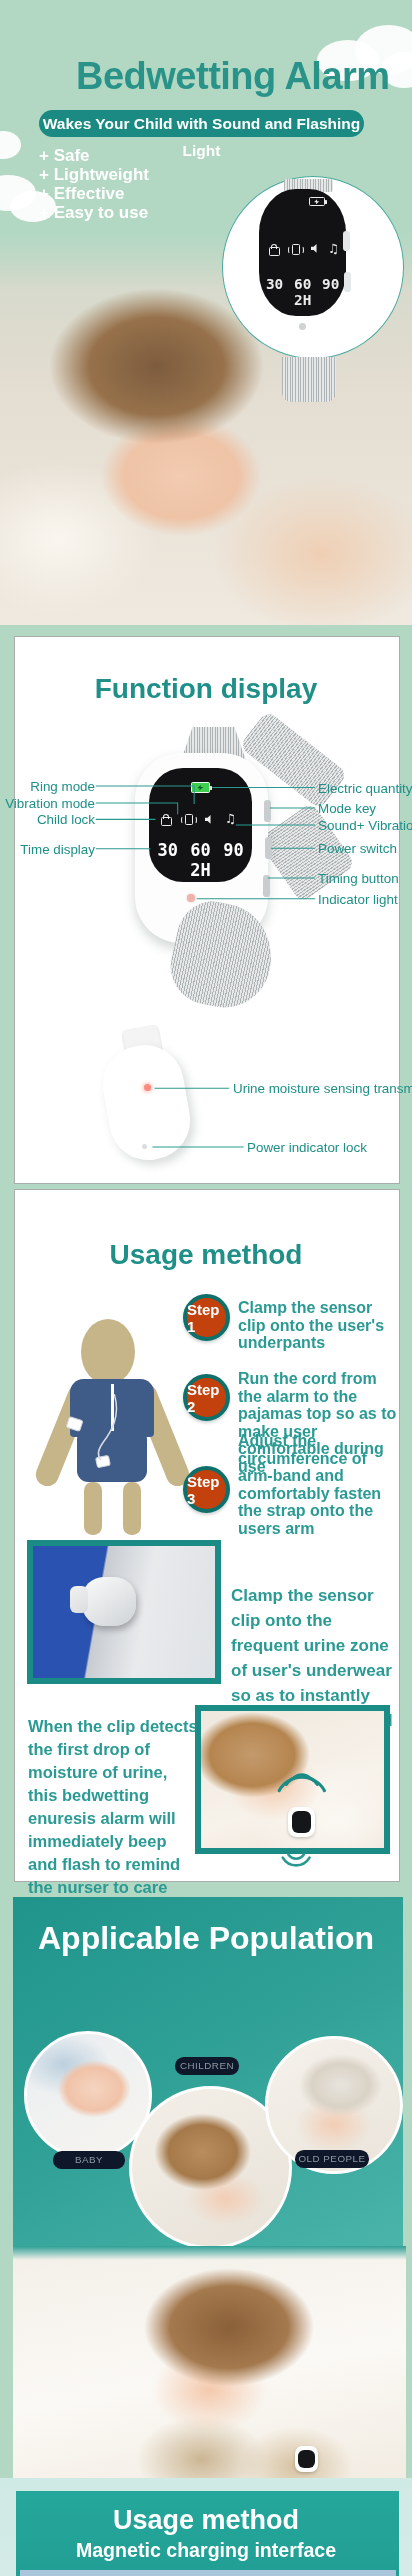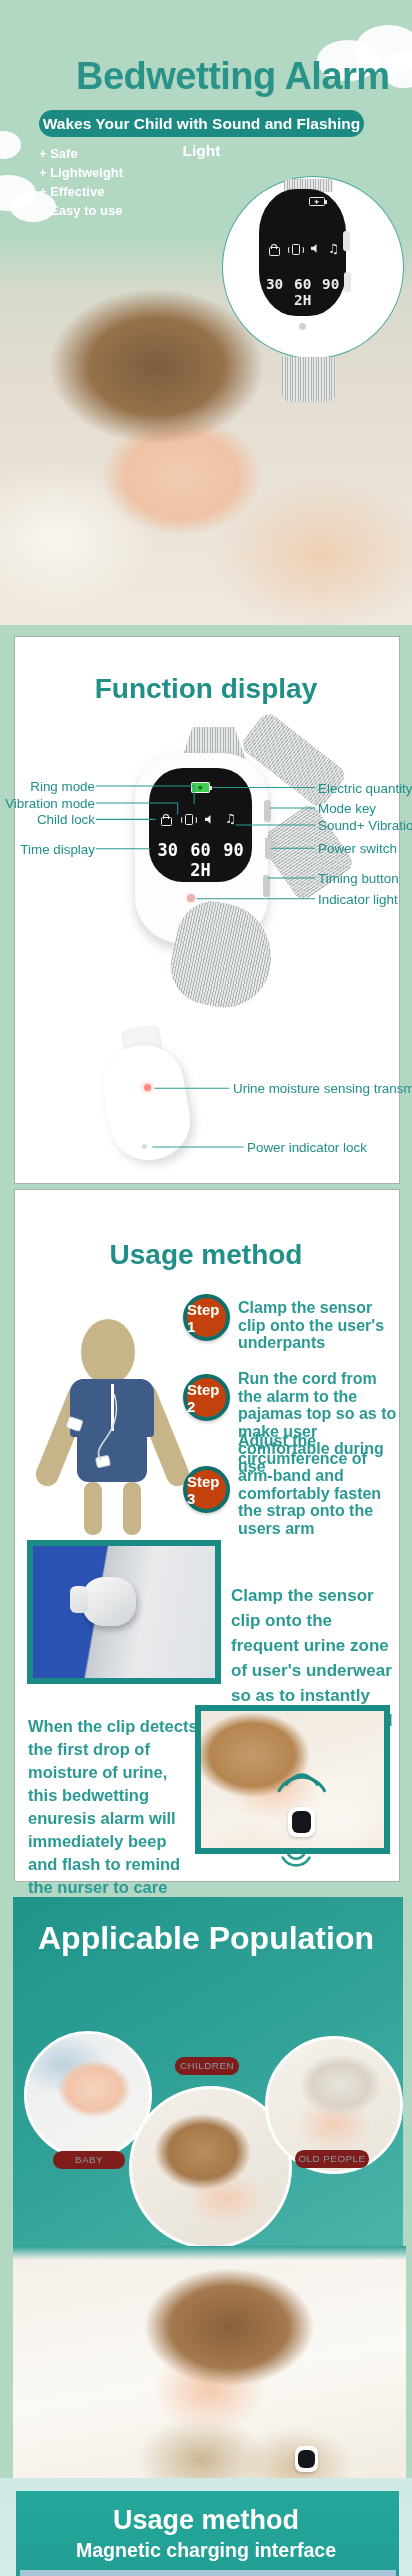--- a/index.html
+++ b/index.html
@@ -9,21 +9,21 @@
   .nosel{user-select:none;}
 
   
   .hero-bg{left:0;top:0;width:412px;height:636px;background:#b2d8c3;}
   .cloud{background:#ffffff;border-radius:50%;position:absolute;opacity:.92;}
   .hero-title{left:40px;top:55px;width:340px;font-size:38px;font-weight:700;
               color:#2a9389;letter-spacing:-0.5px;margin-left:36px;}
   .hero-pill{left:39px;top:110px;width:325px;height:27px;background:#1a8a82;
              border-radius:14px;color:#fff;font-size:15.5px;font-weight:700;
              text-align:center;line-height:27px;}
-  .feature{left:39px;width:216px;height:19px;color:#ffffff;font-size:13px;font-weight:600;}
+  .feature{left:39px;width:216px;height:19px;color:#ffffff;font-size:17px;font-weight:600;}
   .hero-photo{left:0;top:233px;width:412px;height:392px;
       background:
         linear-gradient(180deg,#b2d8c3 0%, rgba(178,216,195,0) 14%),
         radial-gradient(ellipse 149px 108px at 38% 34%, #7d5c3e 0%, #96714b 45%, rgba(150,113,75,0) 72%),
         radial-gradient(ellipse 103px 77px at 44% 62%, #f2cbb0 0%, #eec3a6 55%, rgba(238,195,166,0) 78%),
         radial-gradient(ellipse 134px 103px at 14% 78%, #faf6ef 0%, rgba(250,246,239,0) 75%),
         radial-gradient(ellipse 155px 113px at 78% 82%, #efcfb4 0%, rgba(239,207,180,0) 70%),
         linear-gradient(180deg,#cfd8c9 0%, #e4ddd1 40%, #efe9df 100%);}
   .hero-oval{left:222px;top:176px;width:180px;height:181px;border-radius:50%;
              background:#ffffff;border:1px solid #49a89d;}
@@ -74,21 +74,21 @@
       border:4.1px solid #0e6f6b;color:#fff;font-size:15px;font-weight:600;
       display:flex;align-items:center;justify-content:center;box-shadow:0 2.1px 3.1px rgba(0,0,0,.18);}
   .step-text{position:absolute;color:#2b9a94;font-size:16px;line-height:17.5px;font-weight:600;width:161px;}
   .photo-frame{position:absolute;border:6.2px solid #1b8b85;}
   .note{position:absolute;color:#2b9a94;font-weight:600;}
 
   
   .pop-bg{left:13px;top:1897px;width:390px;height:349px;
           background:linear-gradient(150deg,#1f948b 0%,#2fa096 45%,#4ab4a9 100%);}
   .pop-circle{position:absolute;border-radius:50%;border:3.1px solid #ffffff;}
-  .bubble{position:absolute;background:#7f1d1d;border-radius:8.8px;color:#8b99a3;
+  .bubble{position:absolute;background:#0f172a;border-radius:8.8px;color:#8b99a3;
           font-size:9.8px;letter-spacing:0.5px;text-align:center;line-height:17.5px;height:17.5px;}
 
   
   .chg-card{left:16px;top:2491px;width:383px;height:621px;
             background:linear-gradient(180deg,#25a79b 0%,#1e948b 30%,#21998f 100%);}
   .chg-title{position:absolute;width:100%;text-align:center;color:#fff;font-weight:700;}
   .kit-photo{left:19.6px;top:2570px;width:376px;height:308px;background:#a9c6da;position:absolute;overflow:hidden;}
 
   .mini-screen{position:absolute;background:#15161a;border-radius:6.2px;}
   svg.overlay{position:absolute;left:0;top:0;pointer-events:none;}

